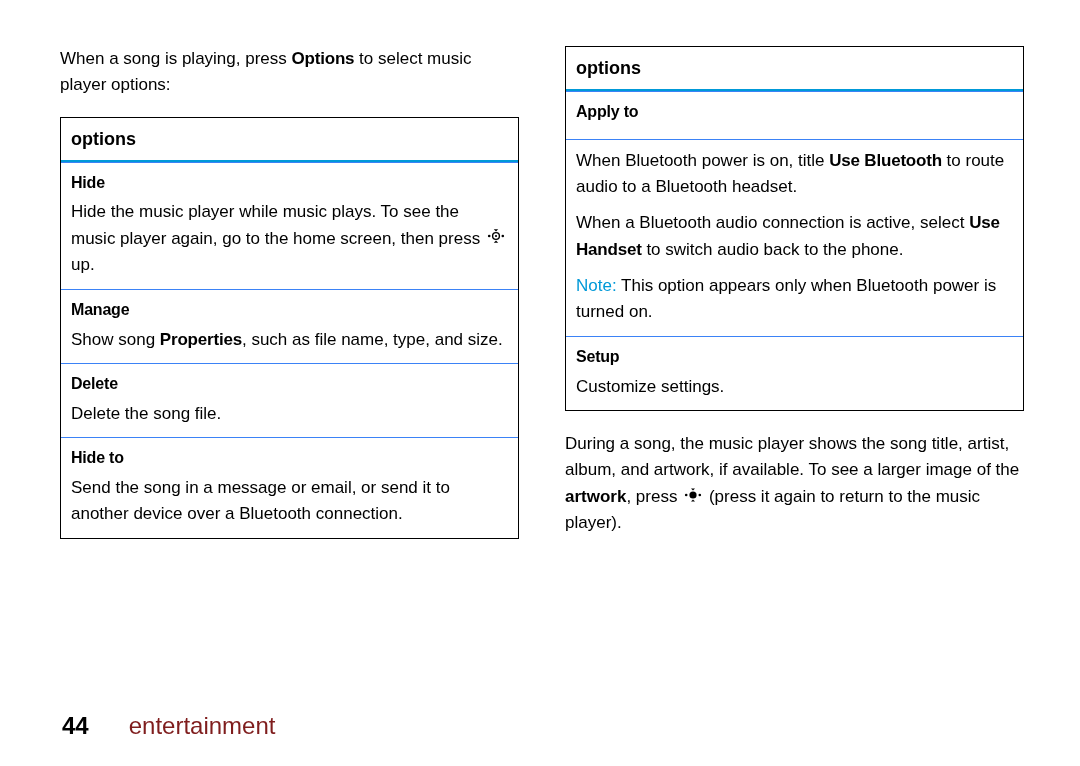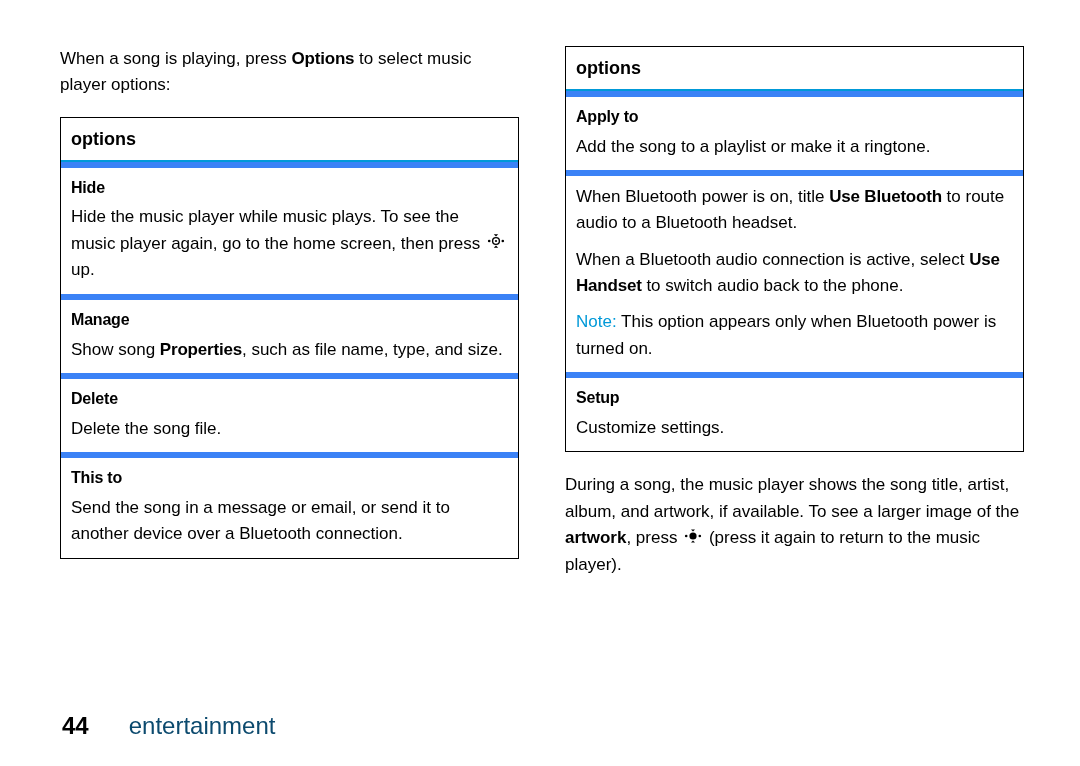--- a/index.html
+++ b/index.html
@@ -38,21 +38,21 @@
     border-collapse: collapse;
     font-size: 17px;
   }
   .tbl .hdr {
     border-bottom: 2.5px solid #0099d8;
     padding: 8px 10px 6px 10px;
     font-weight: 700;
     font-size: 18px;
   }
   .cell {
-    border-top: 6px solid #3b82f6;
+    border-top: 1px solid #3b82f6;
     padding: 8px 10px 10px 10px;
     line-height: 1.55;
   }
   .cell-title {
     font-family: "Arial Narrow", Arial, Helvetica, sans-serif;
     font-weight: 700;
     font-stretch: condensed;
     letter-spacing: -0.2px;
     margin-bottom: 4px;
     font-size: 16px;
@@ -72,21 +72,21 @@
     position: absolute;
     left: 62px;
     bottom: 26px;
     font-size: 24px;
   }
   .page-num {
     font-weight: 700;
     margin-right: 40px;
   }
   .section-name {
-    color: #0c4a6e;
+    color: #7f1d1d;
     font-weight: 400;
   }
   .p { margin: 0 0 10px 0; }
   .p:last-child { margin-bottom: 0; }
 </style>
 </head>
 <body>
 
 <div class="page">
   <div class="columns">
@@ -119,33 +119,32 @@
             <span>Show song </span><span class="bc">Properties</span><span>, such as file name, type, and size.</span>
           </div>
         </div>
 
         <div class="cell">
           <div class="cell-title">Delete</div>
           <div>Delete the song file.</div>
         </div>
 
         <div class="cell">
-          <div class="cell-title">This to</div>
+          <div class="cell-title">Hide to</div>
           <div>Send the song in a message or email, or send it to another device over a Bluetooth connection.</div>
         </div>
       </div>
     </div>
 
     <div class="col">
       <div class="tbl">
         <div class="hdr">options</div>
 
         <div class="cell">
           <div class="cell-title">Apply to</div>
-          <div>Add the song to a playlist or make it a ringtone.</div>
         </div>
 
         <div class="cell">
           <p class="p">
             <span>When Bluetooth power is on, title </span><span class="bc">Use Bluetooth</span><span> to route audio to a Bluetooth headset.</span>
           </p>
           <p class="p">
             <span>When a Bluetooth audio connection is active, select </span><span class="bc">Use Handset</span><span> to switch audio back to the phone.</span>
           </p>
           <p class="p">

